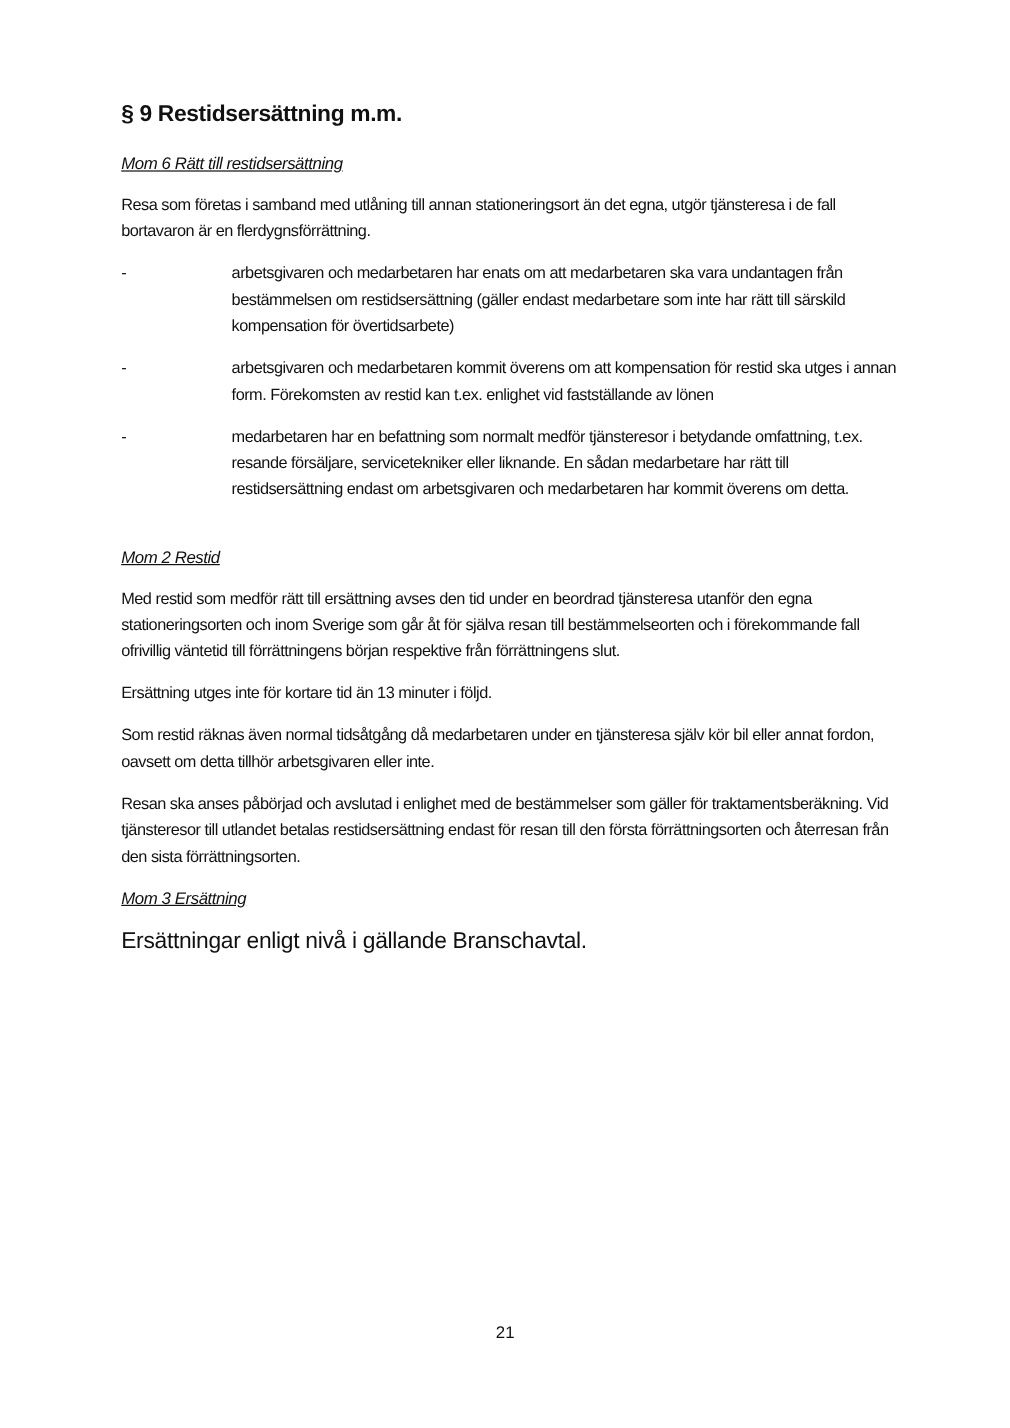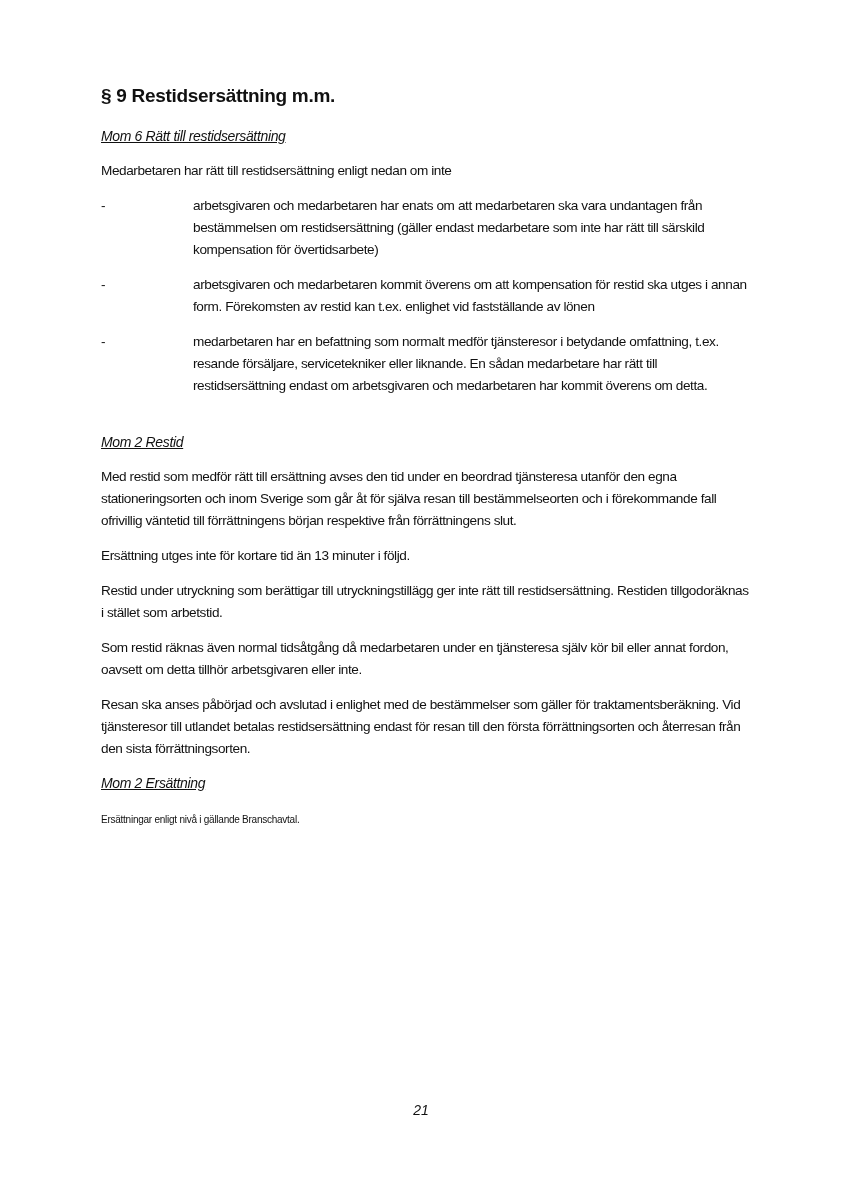--- a/index.html
+++ b/index.html
@@ -62,47 +62,46 @@
       line-height: 22px;
     }
     .bullet {
       position: absolute;
       left: 0;
       top: 0;
     }
     .mom2 { margin-top: 35px; }
     .mom3-heading { margin-top: 0px; }
     .final-para {
-      font-size: 10px;
+      font-size: 19px;
       letter-spacing: -0.25px;
       line-height: 22px;
       margin-top: 2px;
     }
     .page-number {
       position: absolute;
       left: 0;
       width: 842px;
       top: 1100px;
       text-align: center;
       font-size: 14px;
       line-height: 20px;
-      font-style: italic;
     }
   </style>
 </head>
 <body>
 
 <div class="page">
   <div class="content">
 
     <h1 class="section-title">§ 9 Restidsersättning m.m.</h1>
 
     <div>
       <div class="mom-heading">Mom 6 Rätt till restidsersättning</div>
-      <p class="para">Medarbetaren har rätt till restidsersättning enligt nedan om inte</p>
+      <p class="para">Resa som företas i samband med utlåning till annan stationeringsort än det egna, utgör tjänsteresa i de fall bortavaron är en flerdygnsförrättning.</p>
 
       <ul class="list">
         <li class="list-item">
           <span class="bullet">-</span>
           <span>arbetsgivaren och medarbetaren har enats om att medarbetaren ska vara undantagen från bestämmelsen om restidsersättning (gäller endast medarbetare som inte har rätt till särskild kompensation för övertidsarbete)</span>
         </li>
         <li class="list-item">
           <span class="bullet">-</span>
           <span>arbetsgivaren och medarbetaren kommit överens om att kompensation för restid ska utges i annan form.  Förekomsten av restid kan t.ex. enlighet vid fastställande av lönen</span>
         </li>
@@ -110,26 +109,25 @@
           <span class="bullet">-</span>
           <span>medarbetaren har en befattning som normalt medför tjänsteresor i betydande omfattning, t.ex. resande försäljare, servicetekniker eller liknande. En sådan medarbetare har rätt till restidsersättning endast om arbetsgivaren och medarbetaren har kommit överens om detta.</span>
         </li>
       </ul>
     </div>
 
     <div class="mom2">
       <div class="mom-heading">Mom 2 Restid</div>
       <p class="para">Med restid som medför rätt till ersättning avses den tid under en beordrad tjänsteresa utanför den egna stationeringsorten och inom Sverige som går åt för själva resan till bestämmelseorten och i förekommande fall ofrivillig väntetid till förrättningens början respektive från förrättningens slut.</p>
       <p class="para">Ersättning utges inte för kortare tid än 13 minuter i följd.</p>
-      <p class="para">Restid under utryckning som berättigar till utryckningstillägg ger inte rätt till restidsersättning. Restiden tillgodoräknas i stället som arbetstid.</p>
       <p class="para">Som restid räknas även normal tidsåtgång då medarbetaren under en tjänsteresa själv kör bil eller annat fordon, oavsett om detta tillhör arbetsgivaren eller inte.</p>
       <p class="para">Resan ska anses påbörjad och avslutad i enlighet med de bestämmelser som gäller för traktamentsberäkning. Vid tjänsteresor till utlandet betalas restidsersättning endast för resan till den första förrättningsorten och återresan från den sista förrättningsorten.</p>
     </div>
 
     <div class="mom3-heading">
-      <div class="mom-heading">Mom 2 Ersättning</div>
+      <div class="mom-heading">Mom 3 Ersättning</div>
       <p class="para final-para">Ersättningar enligt nivå i gällande Branschavtal.</p>
     </div>
 
   </div>
 
   <div class="page-number">21</div>
 </div>
 
 </body></html>

